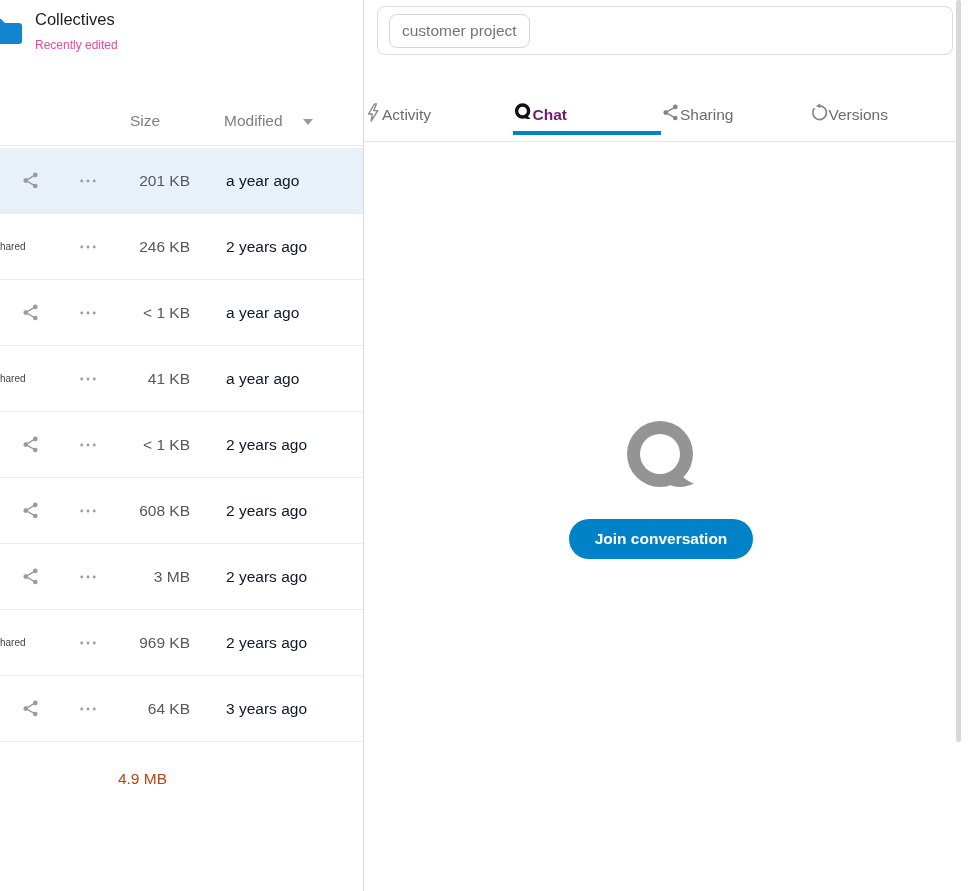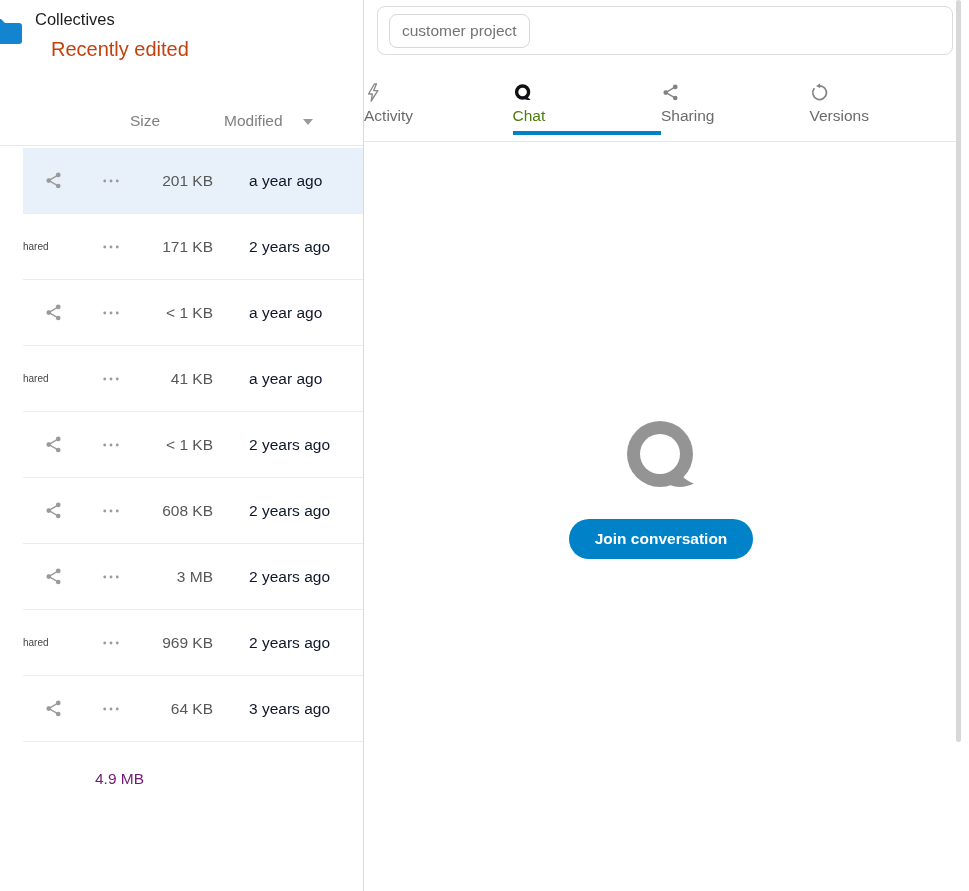--- a/index.html
+++ b/index.html
@@ -7,58 +7,58 @@
     font-family:"Liberation Sans","DejaVu Sans",sans-serif; font-size:15.5px; color:#444; }
   .stage { position:relative; width:969px; height:891px; }
 
   
   .left-panel { position:absolute; left:0; top:0; width:363px; height:891px; background:#fff; }
   .panel-divider { position:absolute; left:363px; top:0; width:1px; height:891px; background:#d9d9d9; }
 
   .folder-icon-wrap { position:absolute; left:0; top:18px; width:24px; height:27px; overflow:hidden; }
   .folder-icon-wrap svg { position:absolute; left:-12px; top:0; }
   .list-title { position:absolute; left:35px; top:10px; font-size:16.5px; color:#1d1d1d; }
-  .list-subtitle { position:absolute; left:35px; top:38px; font-size:20px; color:#c2410c;margin-left:16px; }
+  .list-subtitle { position:absolute; left:35px; top:38px; font-size:12px; color:#ec4899; }
 
   .col-size { position:absolute; left:130px; top:112px; font-size:15.5px; color:#7f7f7f; cursor:pointer; }
   .col-modified { position:absolute; left:224px; top:112px; font-size:15.5px; color:#7f7f7f; cursor:pointer; }
   .sort-caret { position:absolute; left:303px; top:119px; width:0; height:0;
     border-left:5px solid transparent; border-right:5px solid transparent; border-top:6px solid #9a9a9a; }
   .header-divider { position:absolute; left:0; top:145px; width:363px; height:1px; background:#e9e9e9; }
 
-  .file-rows { position:absolute; left:0; top:148px; width:363px;margin-left:23px; }
+  .file-rows { position:absolute; left:0; top:148px; width:363px; }
   .file-row { position:relative; width:363px; height:66px; border-bottom:1px solid #ececec; background:#fff; }
   .file-row.selected { background:#e8f1f9; }
   .cell { position:absolute; top:0; bottom:0; display:flex; align-items:center; }
   .cell-shared { left:0; width:60px; }
   .cell-shared svg { margin-left:21px; }
   .cell-shared.txt { font-size:10px; color:#454545; padding-left:0; }
   .cell-more { left:75px; width:26px; justify-content:center; background:none; border:none; cursor:pointer; }
   .cell-size { left:95px; width:95px; justify-content:flex-end; font-size:15.5px; color:#585858; }
   .cell-modified { left:226px; width:130px; font-size:15.5px; color:#0f172a; }
 
   .list-footer { position:absolute; left:0; top:742px; width:363px; }
-  .footer-total { position:absolute; left:95px; top:28px; width:95px; text-align:left; font-size:15.5px; color:#701a75; }
+  .footer-total { position:absolute; left:95px; top:28px; width:95px; text-align:center; font-size:15.5px; color:#c2410c; }
 
   
   .sidebar { position:absolute; left:364px; top:0; width:594px; height:891px; background:#fff; }
   .tag-field { position:absolute; left:13px; top:6px; width:576px; height:49px;
     border:1px solid #dcdcdc; border-radius:8px; background:#fff; cursor:text; }
   .tag-chip { position:absolute; left:11px; top:7px; height:34px; line-height:32px;
     border:1px solid #d7d7d7; border-radius:8px; padding:0 12px; font-size:15.5px; color:#747474;
     background:#fff; cursor:pointer; }
 
   .tab-bar { position:absolute; left:0; top:70px; width:594px; height:72px;
     border-bottom:1px solid #e6e6e6; display:flex; }
-  .tab { flex:1 1 0; position:relative; display:flex; flex-direction:column; align-items:flex-start;
+  .tab { flex:1 1 0; position:relative; display:flex; align-items:center;
     padding-top:13px; cursor:pointer; color:#6b6b6b; }
   .tab .tab-icon { height:19px; display:flex; align-items:center; }
   .tab .tab-label { margin-top:5px; font-size:15.5px; }
   .tab.active { color:#111; }
-  .tab.active .tab-label { font-weight:normal; color:#4d7c0f; }
+  .tab.active .tab-label { font-weight:bold; color:#701a75; }
   .tab .tab-underline { display:none; }
   .tab.active .tab-underline { display:block; position:absolute; left:0; right:0; bottom:6px; height:4px; background:#0082c9; }
 
   .chat-empty { position:absolute; left:0; top:419px; width:594px;
     display:flex; flex-direction:column; align-items:center; }
   .chat-heading { margin-top:25px; font-size:21px; font-weight:bold; color:#1e1e1e; }
   .join-btn { margin-top:22px; height:40px; border:none; border-radius:20px; padding:0 26px;
     background:#0082c9; color:#fff; font-family:inherit; font-size:15.5px; font-weight:bold; cursor:pointer; }
 
   .scroll-thumb { position:absolute; left:956px; top:0; width:5px; height:742px;
@@ -103,21 +103,21 @@
   </div>
         <div class="file-row">
     <span class="cell cell-shared txt">hared</span>
     <button class="cell cell-more">
       <svg width="20" height="20" viewBox="0 0 24 24">
         <circle cx="4.5" cy="12" r="1.7" fill="#9a9a9a"></circle>
         <circle cx="12" cy="12" r="1.7" fill="#9a9a9a"></circle>
         <circle cx="19.5" cy="12" r="1.7" fill="#9a9a9a"></circle>
       </svg>
     </button>
-    <span class="cell cell-size">171 KB</span>
+    <span class="cell cell-size">246 KB</span>
     <span class="cell cell-modified">2 years ago</span>
   </div>
         <div class="file-row">
     <span class="cell cell-shared">
   <svg width="19" height="19" viewBox="0 0 24 24">
     <path d="M18 16.1c-.76 0-1.44.3-1.96.77L8.9 12.7c.05-.23.1-.46.1-.7s-.05-.47-.1-.7l7.06-4.11c.54.5 1.25.81 2.04.81a3 3 0 1 0-3-3c0 .24.04.47.09.7L8.04 9.8A2.98 2.98 0 0 0 6 9a3 3 0 0 0 0 6c.79 0 1.5-.31 2.04-.81l7.12 4.16c-.05.21-.08.43-.08.65a2.92 2.92 0 1 0 2.92-2.9z" fill="#9a9a9a"></path>
   </svg>
 </span>
     <button class="cell cell-more">
       <svg width="20" height="20" viewBox="0 0 24 24">

